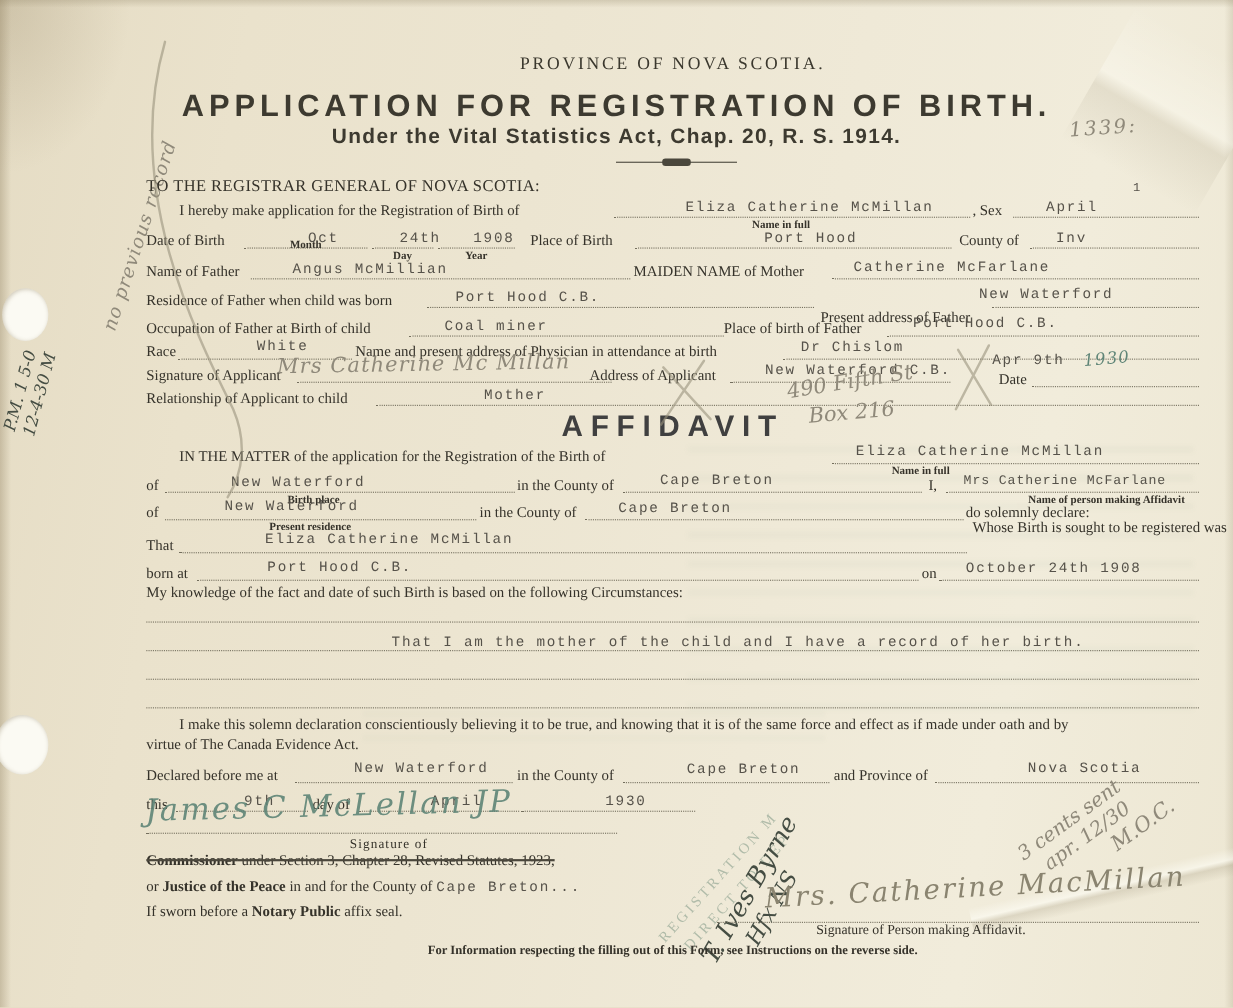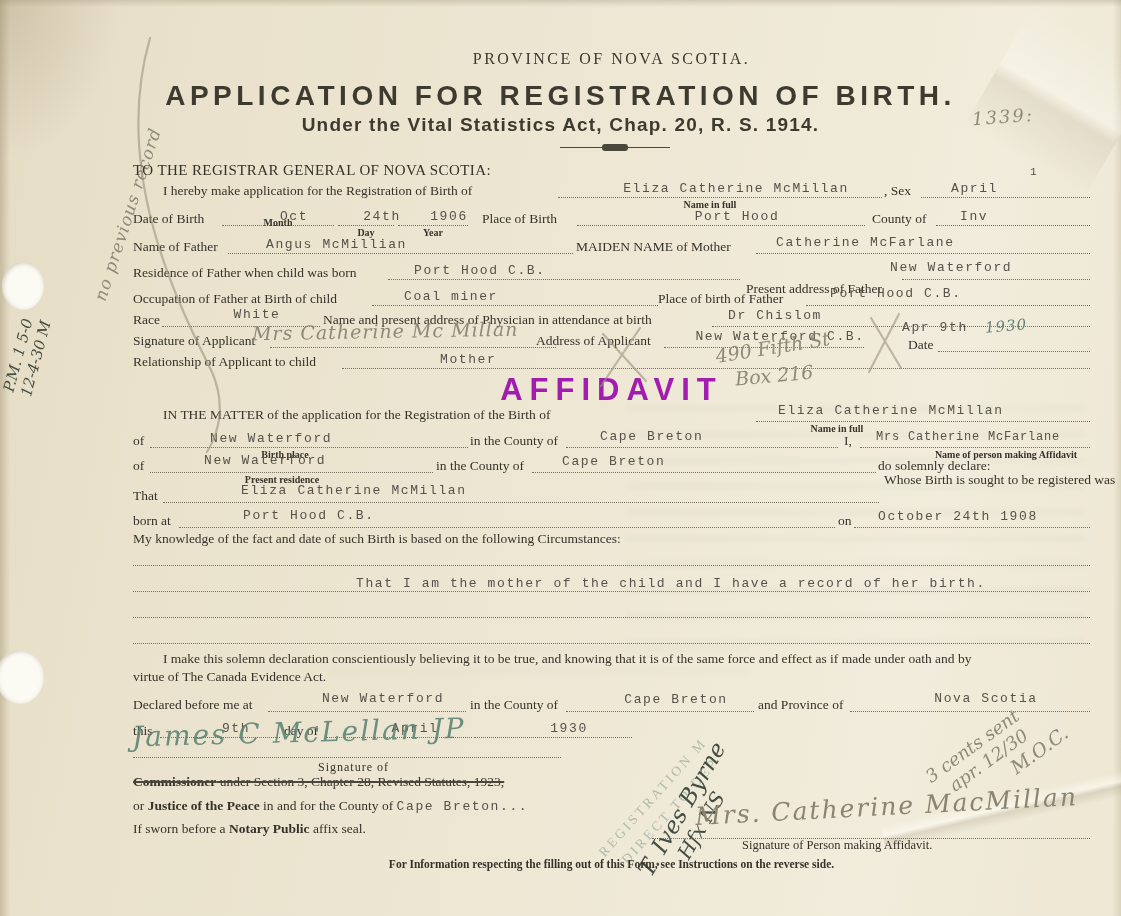--- a/index.html
+++ b/index.html
@@ -22,21 +22,21 @@
   .pencil{color:#8f897a;}
   .ink{color:#454d43;}
   .green{color:#5f8577;}
   .title1{position:absolute;width:957px;left:133px;text-align:center;
           font-family:"Liberation Serif",serif;font-size:16px;letter-spacing:2.5px;color:#3b382e;}
   .title2{position:absolute;width:1121px;left:0;text-align:center;font-family:"Liberation Sans",sans-serif;
           font-weight:bold;font-size:28px;letter-spacing:4.5px;color:#3d3a30;}
   .title3{position:absolute;width:1121px;left:0;text-align:center;font-family:"Liberation Sans",sans-serif;
           font-weight:bold;font-size:19px;letter-spacing:1.2px;color:#3d3a30;}
   .afftitle{position:absolute;left:133px;width:957px;text-align:center;font-family:"Liberation Sans",sans-serif;
-          font-weight:bold;font-size:31px;letter-spacing:7px;color:#a21caf;}
+          font-weight:bold;font-size:27px;letter-spacing:7px;color:#404040;}
   .struck{text-decoration:line-through;text-decoration-thickness:2px;text-decoration-color:#4b473c;}
   .bold{font-weight:bold;}
   .stamp{font-family:"Liberation Serif",serif;color:rgba(124,150,131,.55);letter-spacing:3px;
          font-size:13.5px;white-space:nowrap;}
   .divider{position:absolute;left:560px;top:147px;width:110px;height:0;border-top:1.5px solid #4a473c;}
   .divider:after{content:"";position:absolute;left:42px;top:-4px;width:26px;height:7px;background:#4a473c;
          border-radius:3px;}
   .hole{position:absolute;border-radius:50%;background:#fbfaf3;box-shadow:inset 1px 1px 4px rgba(150,138,108,.45);}
 </style>
 </head>
@@ -83,21 +83,21 @@
 <div class="sub" style="left:655px;top:199px;width:110px;">Name in full</div>
 
 <div class="lb" style="left:133px;top:211px;">Date of Birth</div>
 <span class="blank" style="left:222px;top:208px;width:112px;">
     <span class="typed">Oct</span>
   </span>
 <span class="blank" style="left:338px;top:208px;width:56px;">
     <span class="typed">24th</span>
   </span>
 <span class="blank" style="left:398px;top:208px;width:70px;">
-    <span class="typed">1906</span>
+    <span class="typed">1908</span>
   </span>
 <div class="sub" style="left:248px;top:217px;width:60px;">Month</div>
 <div class="sub" style="left:344px;top:227px;width:44px;">Day</div>
 <div class="sub" style="left:404px;top:227px;width:58px;">Year</div>
 <div class="lb" style="left:482px;top:211px;">Place of Birth</div>
 <span class="blank" style="left:577px;top:208px;width:288px;">
     <span class="typed">Port Hood</span>
   </span>
 <div class="lb" style="left:872px;top:211px;">County of</div>
 <span class="blank" style="left:936px;top:208px;width:154px;">

